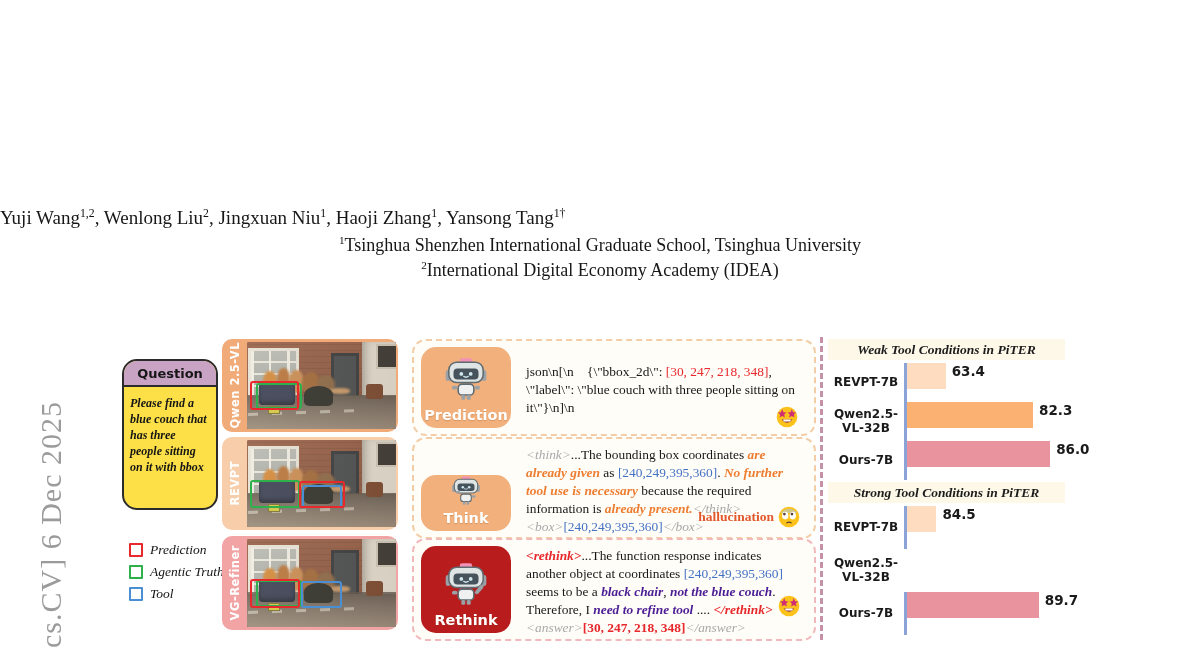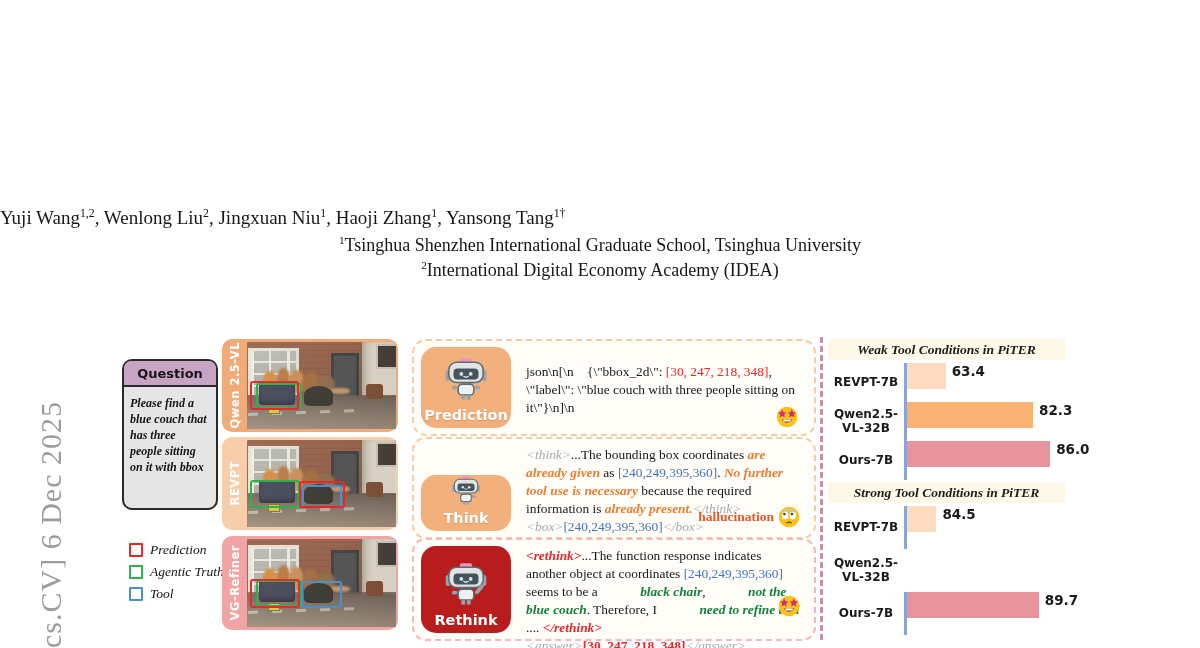--- a/index.html
+++ b/index.html
@@ -14,21 +14,21 @@
   .affil2{position:absolute;top:260px;left:0;width:100%;text-align:center;font-size:18px;}
   .seg-sup{vertical-align:super;font-size:0.62em;line-height:0;}
 
   
   .arxiv-wrap{position:absolute;left:34px;top:292px;width:46px;height:356px;}
   .arxiv-text{position:absolute;bottom:0;left:0;writing-mode:vertical-rl;transform:rotate(180deg);
               font-size:30px;color:#9b9b9b;letter-spacing:1px;white-space:nowrap;}
 
   
   .qbox{position:absolute;left:122px;top:359px;width:92px;height:147px;
-        border:2px solid #2b2b2b;border-radius:10px;background:#e5e5e5;overflow:hidden;}
+        border:2px solid #2b2b2b;border-radius:15px;background:#fde047;overflow:hidden;}
   .qbox-header{height:24px;border-bottom:2px solid #2b2b2b;
                display:flex;align-items:center;justify-content:center;
                font-family:"DejaVu Sans",sans-serif;font-weight:bold;font-size:13px;color:#161616;}
   .qbox-body{padding:8px 6px;font-weight:bold;font-style:italic;font-size:12px;line-height:16px;color:#151515;}
 
   
   .legend{position:absolute;left:129px;top:542px;display:flex;flex-direction:column;gap:6px;}
   .legend-item{display:flex;align-items:center;gap:7px;}
   .legend-swatch{width:10px;height:10px;border:2px solid #000;background:#fff;border-radius:1px;}
   .legend-label{font-style:italic;font-size:13.5px;color:#141414;}
@@ -86,21 +86,21 @@
                text-shadow:0 1px 1px rgba(120,70,20,0.25);}
   .bubble-text{position:absolute;left:112px;right:14px;font-size:13.4px;line-height:18px;
                white-space:pre-wrap;color:#171717;}
   .seg-plain{color:#171717;}
   .seg-tag{color:#a8a8a8;font-style:italic;}
   .seg-o{color:#ed7d31;font-weight:bold;font-style:italic;}
   .seg-b{color:#4472c4;}
   .seg-r{color:#e8282d;}
   .seg-rb{color:#e8282d;font-weight:bold;}
   .seg-rt{color:#e8282d;font-weight:bold;font-style:italic;}
-  .seg-p{color:#15803d;font-weight:bold;font-style:italic;margin-left:39px;}
+  .seg-p{color:#4c1d95;font-weight:bold;font-style:italic;}
   .callout{position:absolute;right:14px;bottom:9px;display:flex;align-items:center;gap:4px;
            font-weight:bold;font-size:13.5px;color:#e2572b;}
   .emoji{width:22px;height:22px;display:inline-block;}
   .emoji-abs{position:absolute;}
 
   
   .divider{position:absolute;left:820px;top:337px;height:303px;border-left:3px dashed #c492a8;}
   .chart{position:absolute;left:828px;width:370px;}
   .chart-title-band{width:237px;height:21px;background:#fdf8e7;
                     display:flex;align-items:center;justify-content:center;

